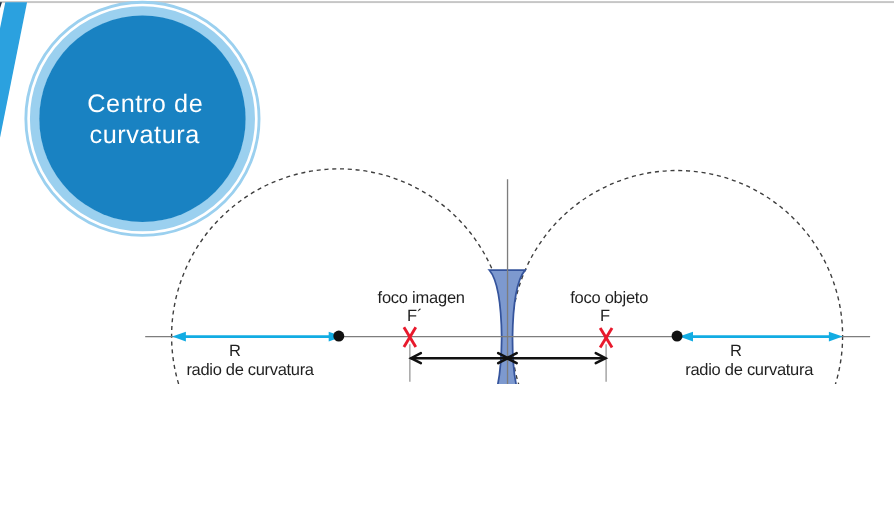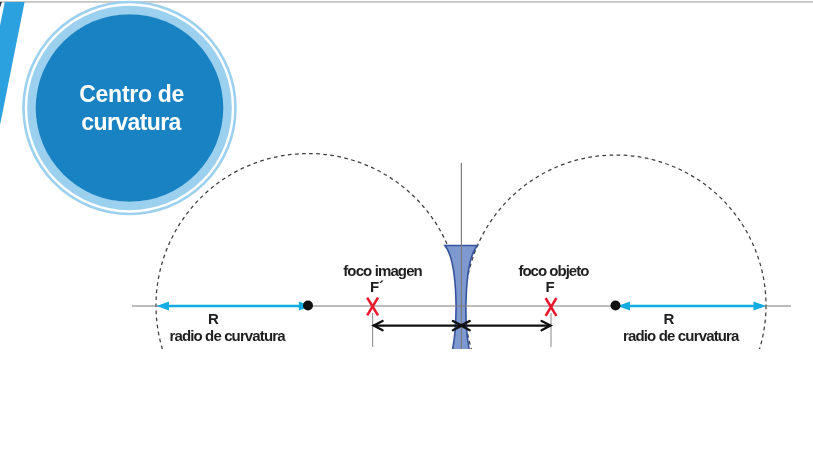--- a/index.html
+++ b/index.html
@@ -1,16 +1,16 @@
 <!DOCTYPE html>
 <html><head>
 <meta charset="utf-8">
 <style>
   html,body{margin:0;padding:0;background:#fff;}
-  #page{position:relative;width:813px;height:349px;overflow:hidden;background:#7dd3fc;font-weight:bold;}
+  #page{position:relative;width:813px;height:349px;overflow:hidden;background:#7dd3fc;}
   svg{position:absolute;left:0;top:0;}
   text{font-family:"Liberation Sans",sans-serif;}
 </style>
 </head>
 <body>
 <div id="page">
 <svg width="813" height="475" viewBox="0 0 813 475">
   <rect x="0" y="0" width="813" height="475" fill="#ffffff"></rect>
 
   <rect x="0" y="1" width="813" height="1.8" fill="#c6c6c6"></rect>

